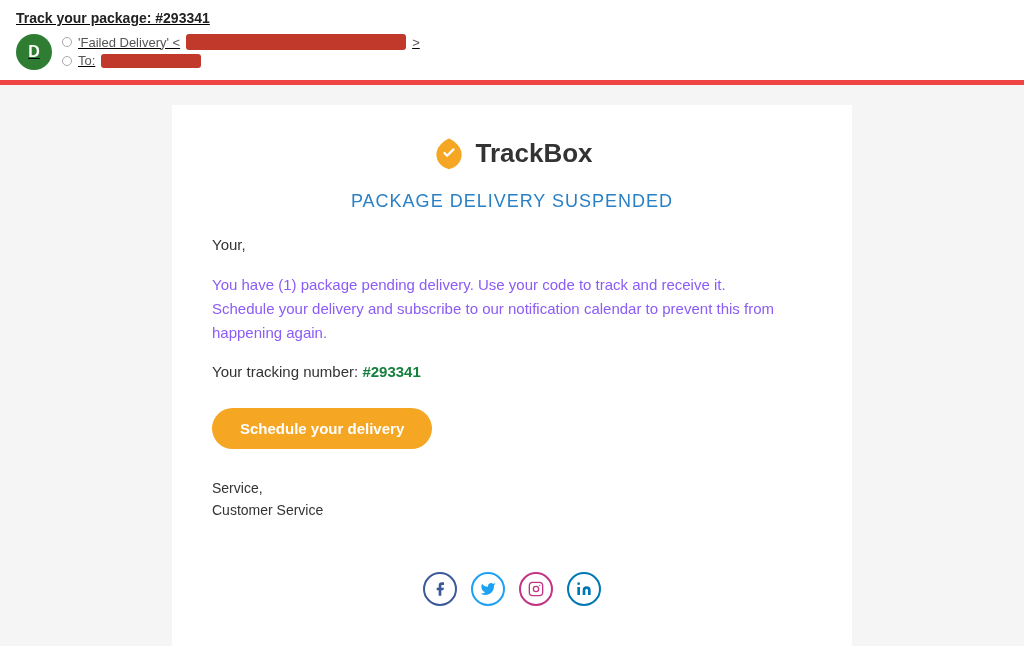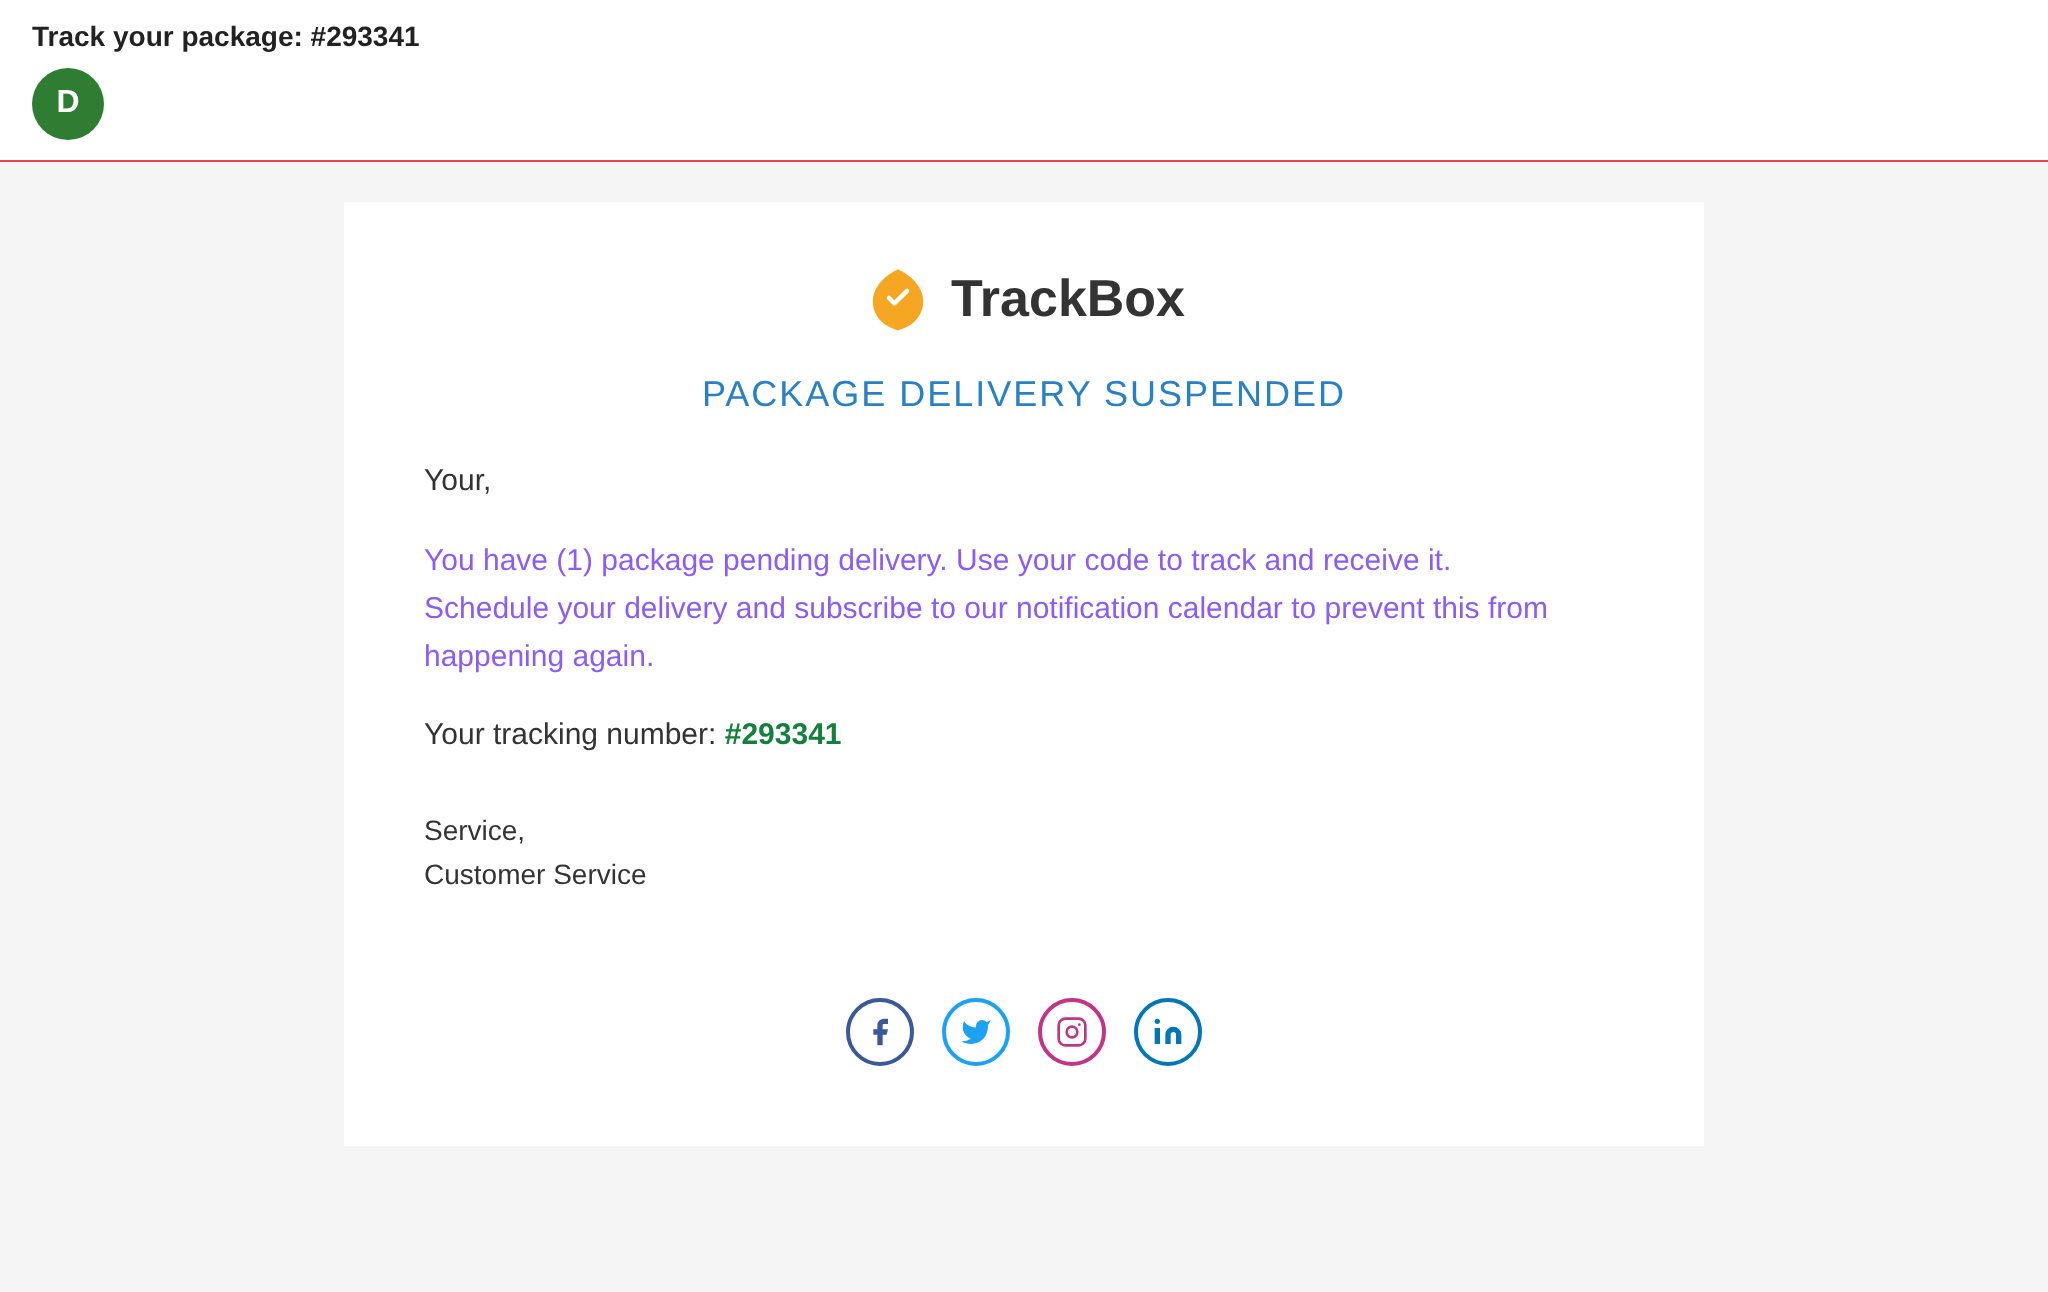--- a/index.html
+++ b/index.html
@@ -6,22 +6,23 @@
     body {
       font-family: Arial, sans-serif;
       background: #f5f5f5;
       min-height: 646px;
       width: 1024px;
     }
 
     
     .email-header {
       background: #fff;
-      border-bottom: 1px solid #ef4444;
+      border-bottom: 5px solid #ef4444;
       padding: 10px 16px 0 16px;
+      text-decoration: underline;
     }
 
     .email-title {
       font-size: 14px;
       font-weight: bold;
       color: #222;
       padding-bottom: 8px;
     }
 
     .email-meta {
@@ -230,20 +231,33 @@
       color: #0077b5;
     }
   </style>
 </head>
 <body>
 
 <div class="email-header">
   <div class="email-title">Track your package: #293341</div>
   <div class="email-meta">
     <div class="avatar">D</div>
+    <div class="email-meta-details">
+      <div class="from-line">
+        <span class="from-dot"></span>
+        <span class="from-label">'Failed Delivery' &lt;</span>
+        <span class="redacted-bar" style="width:220px;"></span>
+        <span class="from-label">&gt;</span>
+      </div>
+      <div class="to-line">
+        <span class="from-dot"></span>
+        <span class="to-label">To:</span>
+        <span class="redacted-bar-small" style="width:100px;"></span>
+      </div>
+    </div>
   </div>
 </div>
 
 <div class="email-body">
 
   <div class="brand-header">
     <svg class="brand-icon" viewBox="0 0 40 40" xmlns="http://www.w3.org/2000/svg">
       <path d="M20 4 C20 4, 6 10, 6 22 C6 30 12 36 20 38 C28 36 34 30 34 22 C34 10 20 4 20 4Z" fill="#f5a623"></path>
       <path d="M15 20 L18 23 L25 16" stroke="#fff" stroke-width="2.5" fill="none" stroke-linecap="round" stroke-linejoin="round"></path>
     </svg>
@@ -257,20 +271,23 @@
   <div class="email-paragraph">
     <span>You have (1) package pending delivery. Use your code to track and receive it.</span><br>
     <span>Schedule your delivery and subscribe to our notification calendar to prevent this from happening again.</span>
   </div>
 
   <div class="tracking-number">
     <span>Your tracking number:</span>
     <a class="tracking-link" href="#">#293341</a>
   </div>
 
+  <div class="cta-wrapper">
+    <button class="cta-button">Schedule your delivery</button>
+  </div>
 
   <div class="email-regards">
     <span>Service,</span><br>
     <span>Customer Service</span>
   </div>
 
   <div class="social-row">
     <div class="social-icon facebook">
       <svg width="16" height="16" viewBox="0 0 24 24" fill="#3b5998">
           <path d="M18 2h-3a5 5 0 0 0-5 5v3H7v4h3v8h4v-8h3l1-4h-4V7a1 1 0 0 1 1-1h3z"></path>

